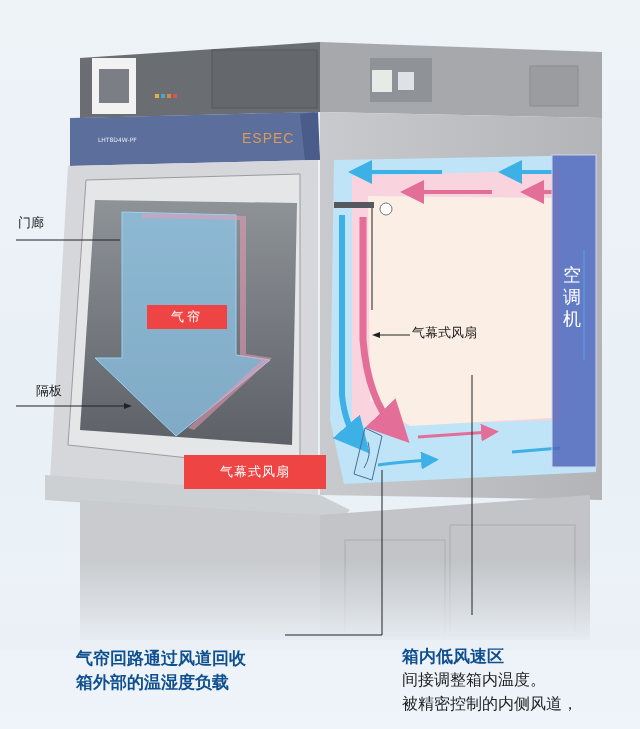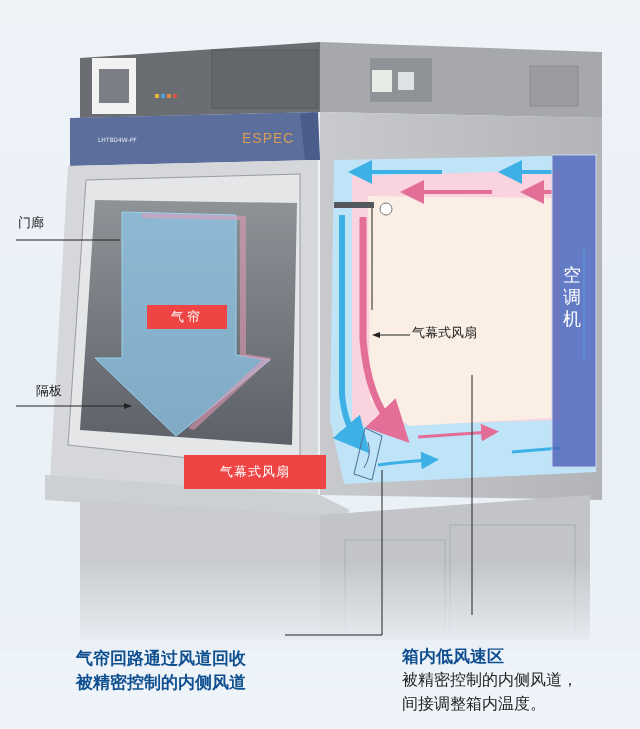--- a/index.html
+++ b/index.html
@@ -126,19 +126,19 @@
 <div class="abs label-dark" style="left:36px;top:382px;">隔板</div>
 <div class="abs label-dark" style="left:412px;top:324px;">气幕式风扇</div>
 
 <div class="abs tag-blue" style="left:147px;top:305px;width:80px;height:24px;">气帘</div>
 <div class="abs tag-blue" style="left:184px;top:455px;width:142px;height:34px;letter-spacing:1px;">气幕式风扇</div>
 
 <div class="abs" style="left:562px;top:264px;width:20px;font-size:18px;line-height:22px;color:#ffffff;word-break:break-all;text-align:center;">空调机</div>
 
 <div class="abs" style="left:76px;top:646px;">
   <div class="caption-title">气帘回路通过风道回收</div>
-  <div class="caption-title">被精密控制的内侧风道</div>
+  <div class="caption-title">箱外部的温湿度负载</div>
 </div>
 <div class="abs" style="left:402px;top:624px;margin-top:20px;">
   <div class="caption-title">箱内低风速区</div>
+  <div class="caption-body">间接调整箱内温度。</div>
   <div class="caption-body">被精密控制的内侧风道，</div>
-  <div class="caption-body">间接调整箱内温度。</div>
 </div>
 
 </body></html>

